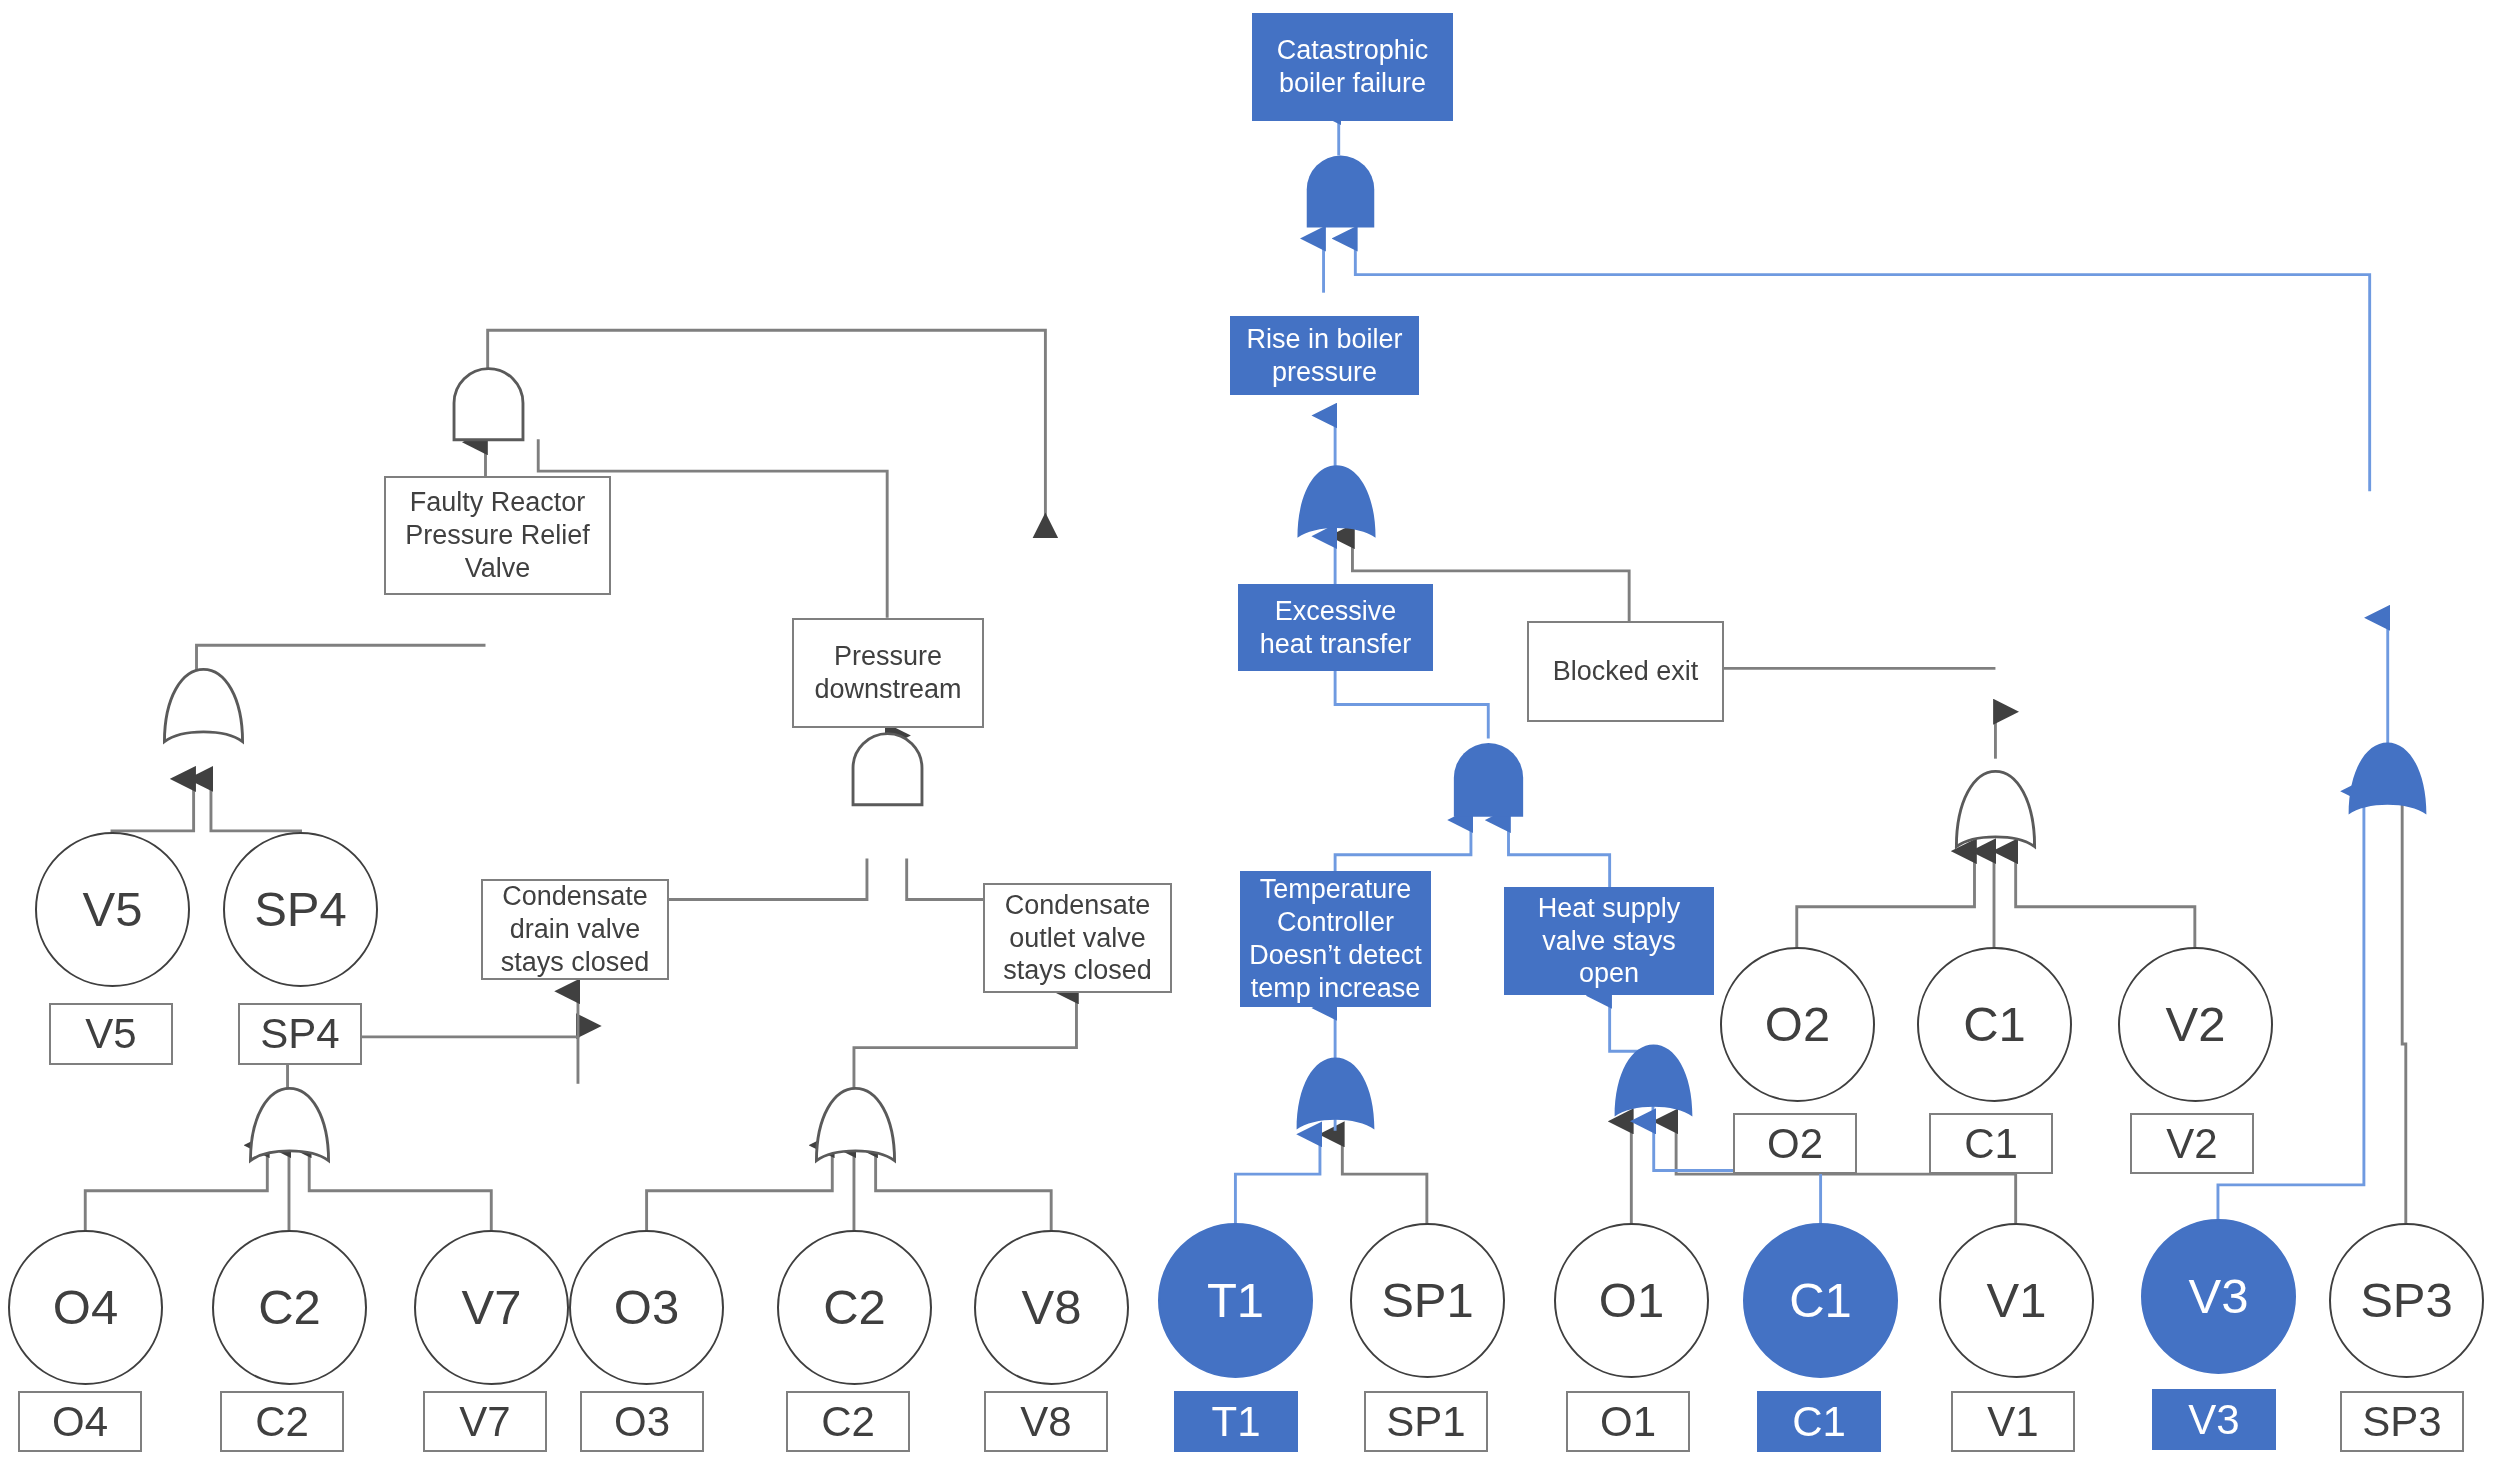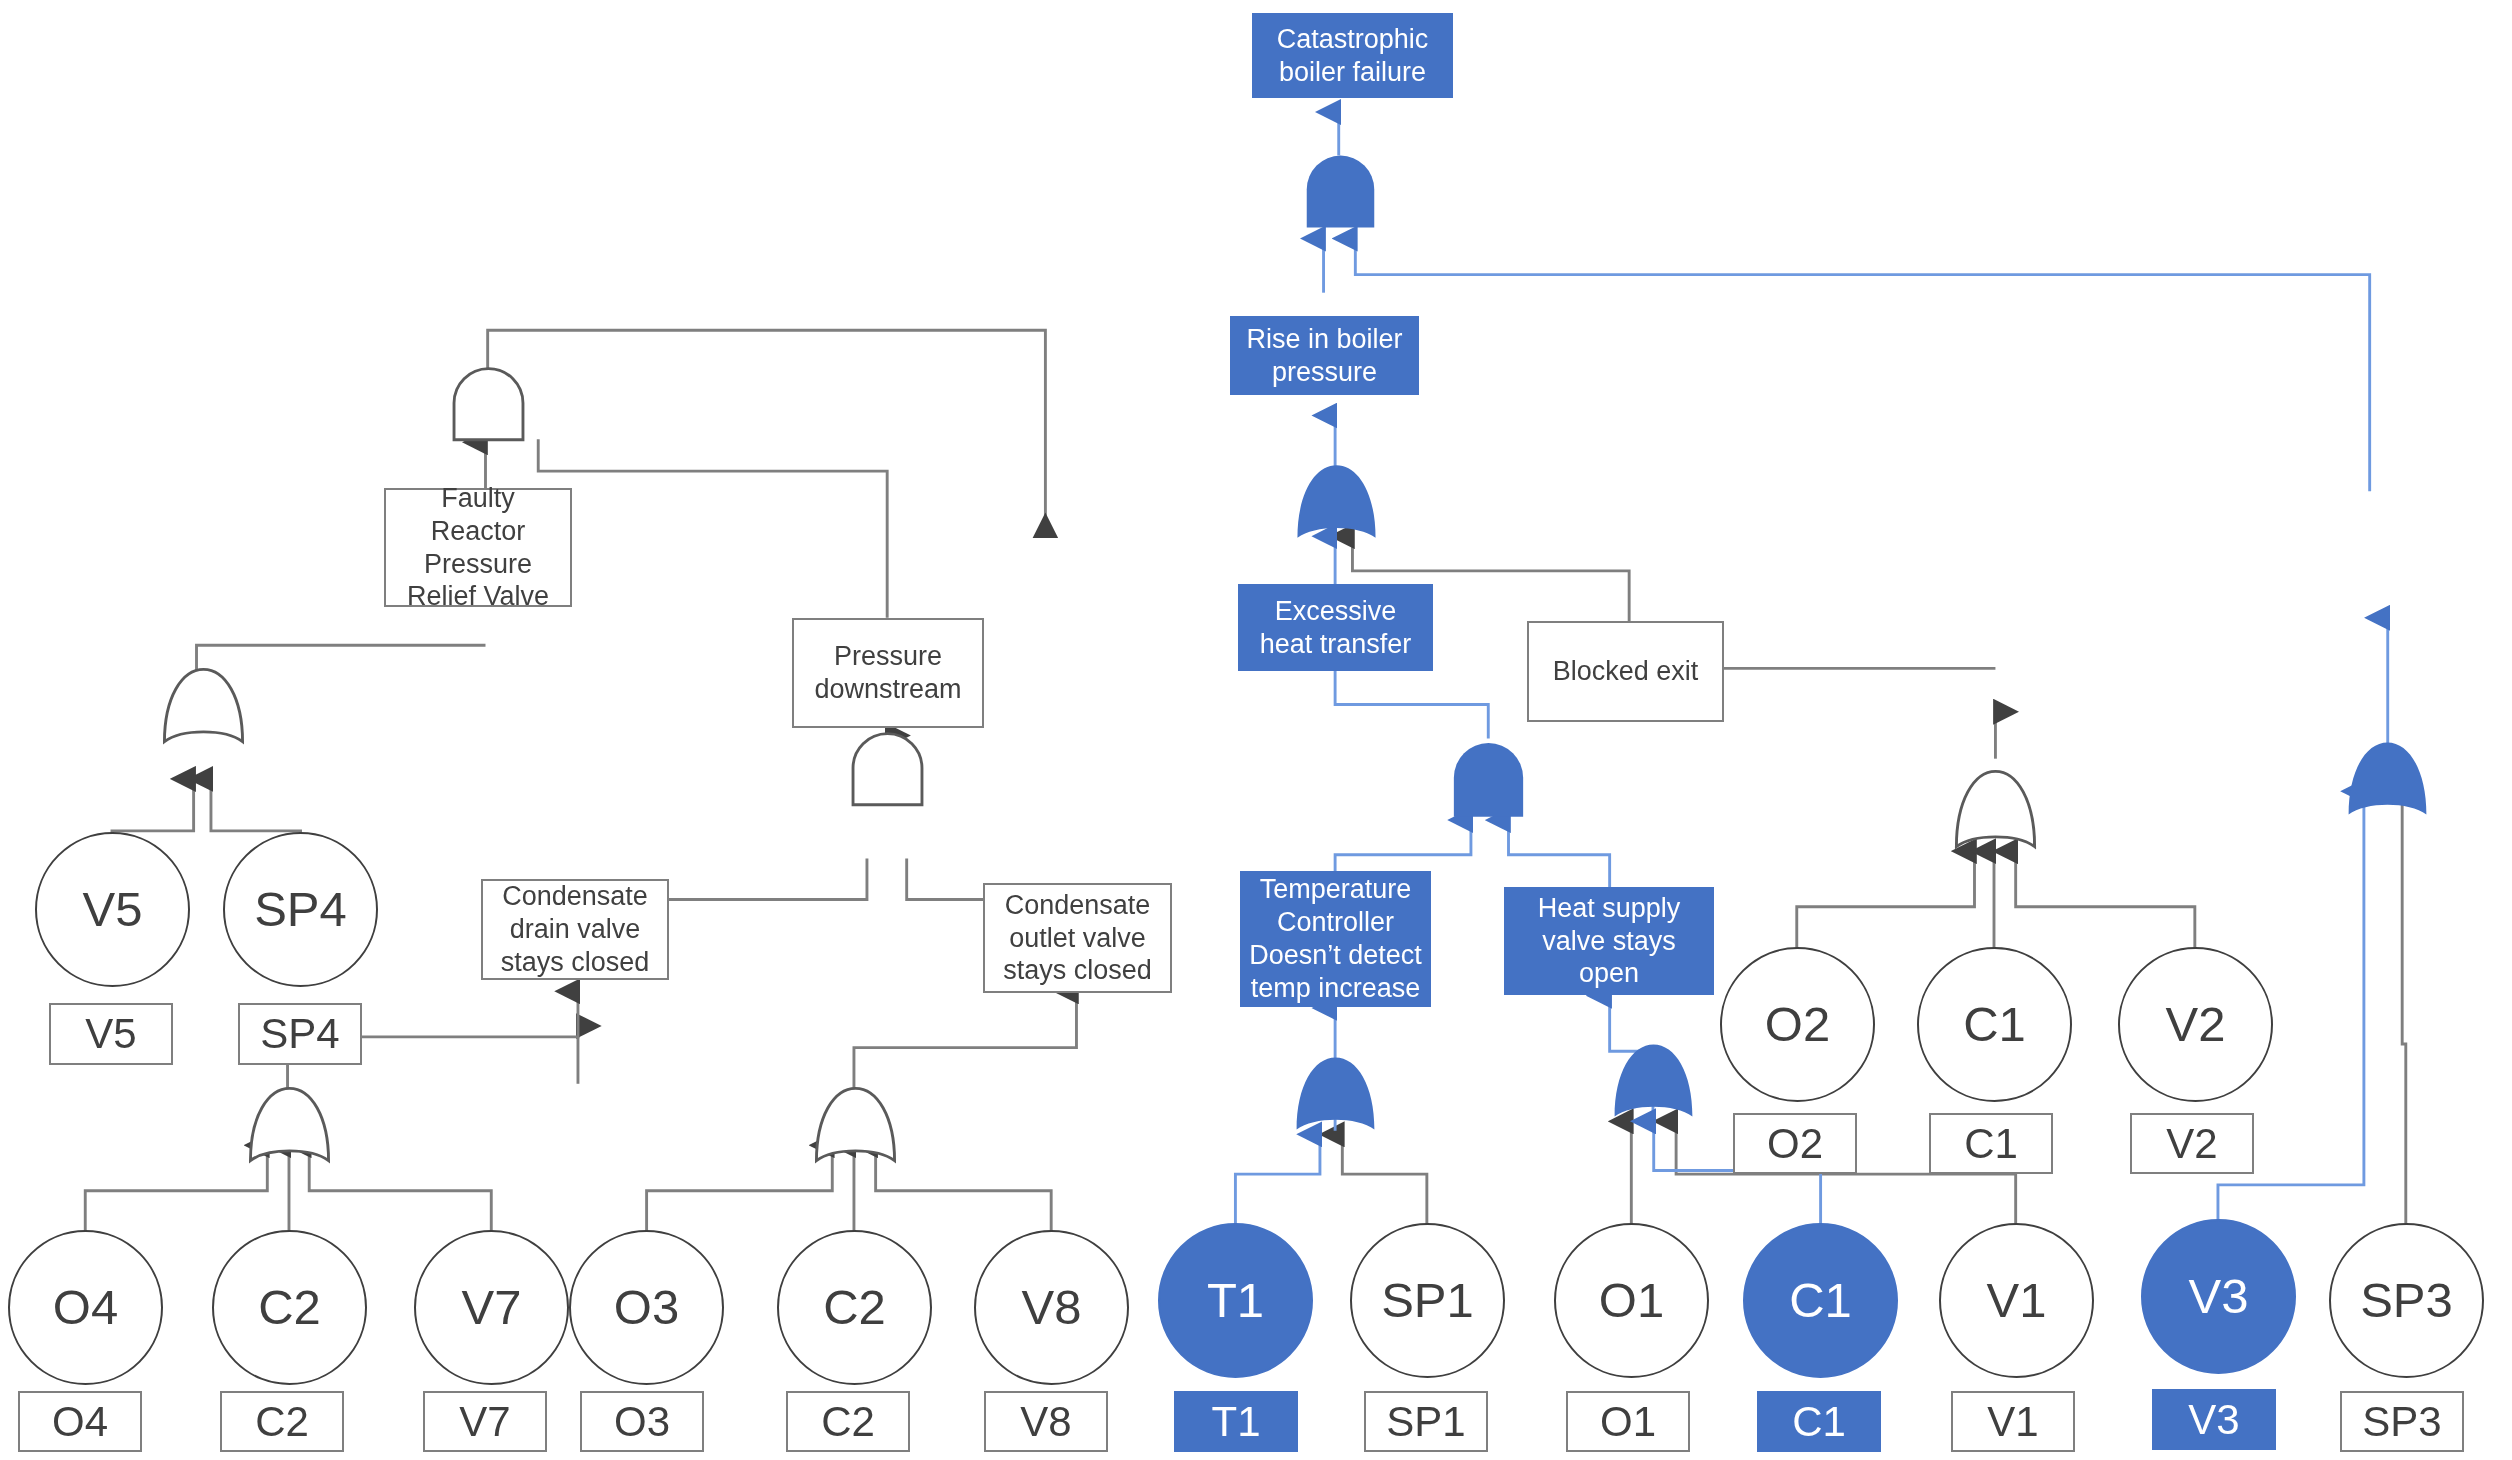--- a/index.html
+++ b/index.html
@@ -166,25 +166,25 @@
   </svg>
 
   <svg class="gate" style="left:1952px;top:767px;width:87px;height:84px" viewBox="0 0 120 116">
     <path d="M6,110 C6,47 30,6 60,6 C90,6 114,47 114,110 C90,92 30,92 6,110 Z" fill="#ffffff" stroke="#5a5a5a" stroke-width="4"></path>
   </svg>
 
   <svg class="gate" style="left:2345px;top:738px;width:85px;height:81px" viewBox="0 0 118 112">
     <path d="M5,106 C5,45 29,6 59,6 C89,6 113,45 113,106 C89,88 29,88 5,106 Z" fill="#4472c4"></path>
   </svg>
 
-  <div class="node evbox hl" style="left:1252px;top:13px;width:201px;height:85px">Catastrophic boiler failure</div>
+  <div class="node evbox hl" style="left:1252px;top:13px;width:201px;height:108px">Catastrophic boiler failure</div>
 
   <div class="node evbox hl" style="left:1230px;top:316px;width:189px;height:79px">Rise in boiler pressure</div>
 
-  <div class="node evbox" style="left:384px;top:488px;width:188px;height:119px">Faulty Reactor Pressure Relief Valve</div>
+  <div class="node evbox" style="left:384px;top:476px;width:227px;height:119px">Faulty Reactor Pressure Relief Valve</div>
 
   <div class="node evbox" style="left:792px;top:618px;width:192px;height:110px">Pressure downstream</div>
 
   <div class="node evbox" style="left:1527px;top:621px;width:197px;height:101px">Blocked exit</div>
 
   <div class="node evbox hl" style="left:1238px;top:584px;width:195px;height:87px">Excessive heat transfer</div>
 
 
 
   <div class="node evbox" style="left:481px;top:879px;width:188px;height:101px">Condensate drain valve stays closed</div>

